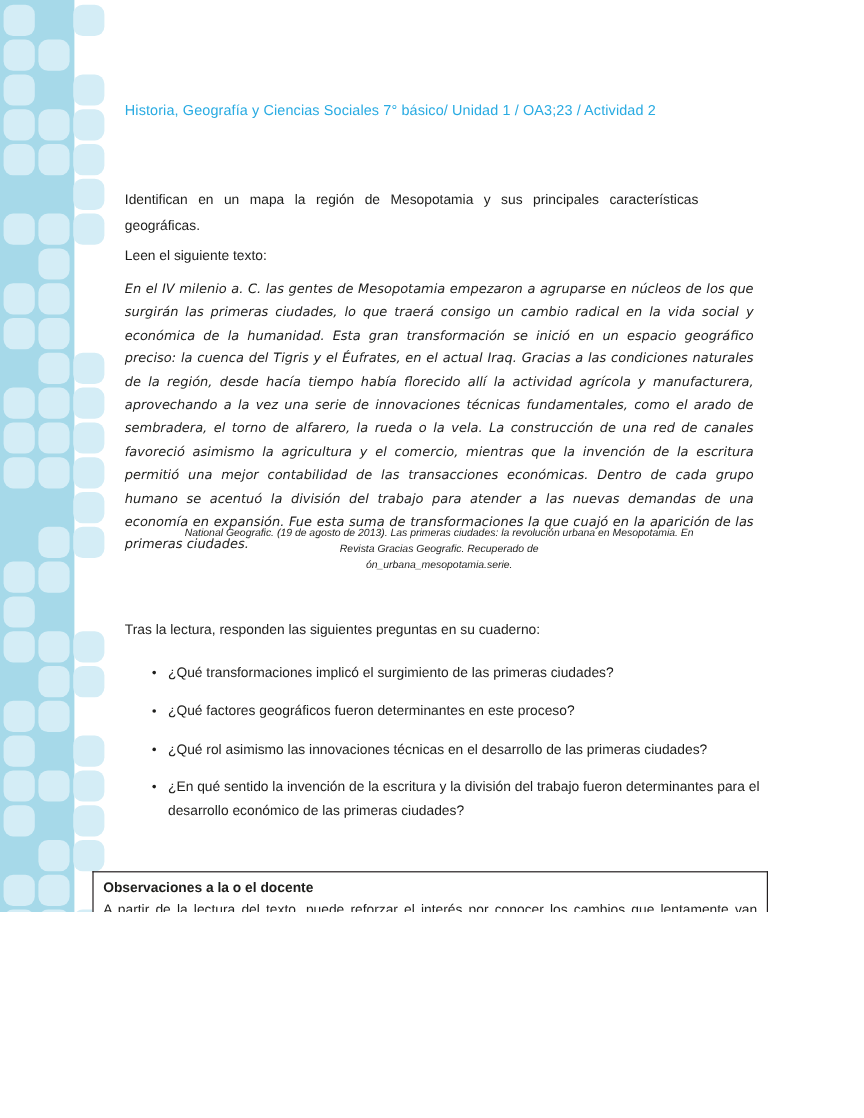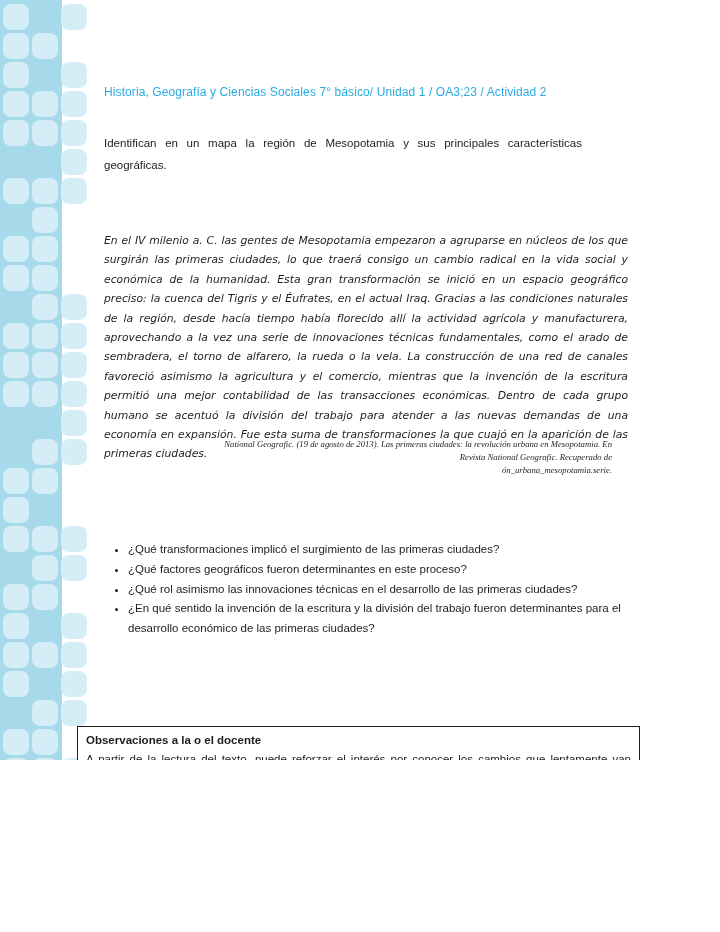--- a/index.html
+++ b/index.html
@@ -14,47 +14,47 @@
   
   .sidebar{position:absolute;left:0;top:0;width:90px;height:932px;}
   .sidebar .band{position:absolute;left:0;top:0;width:62px;height:932px;background:#a6d9e9;}
   .sidebar .sq{position:absolute;width:26px;height:26px;border-radius:8px;background:#d4edf6;}
 
   .hdr{
     position:absolute;left:104px;top:85px;width:512px;
     font-size:12px;line-height:15px;color:#29abe2;letter-spacing:.1px;
   }
   .intro{
-    position:absolute;left:104px;top:132px;width:478px;
+    position:absolute;left:104px;top:156px;width:478px;
     font-size:11.5px;line-height:22px;text-align:justify;
   }
   .leadin{
     position:absolute;left:104px;top:207px;width:478px;
     font-size:11.5px;line-height:15px;
   }
   .reading{
     position:absolute;left:104px;top:231px;width:524px;
     font-family:"DejaVu Sans", sans-serif;
     font-style:italic;font-size:10.8px;line-height:19.4px;text-align:justify;
   }
   .citation{
-    position:absolute;left:88px;top:438px;width:524px;
-    font-family:Liberation Serif, serif;
-    font-style:italic;font-size:8.7px;line-height:13.2px;text-align:right;color:#1d1d1b;
+    position:absolute;left:104px;top:438px;width:524px;
+    font-family:Liberation Sans, sans-serif;
+    font-style:italic;font-size:8.7px;line-height:13.2px;text-align:center;color:#1d1d1b;
   }
   .qintro{
     position:absolute;left:104px;top:518px;width:524px;
     font-size:11.5px;line-height:15px;
   }
   .qlist{
     position:absolute;left:104px;top:540px;width:524px;
     margin:0;padding:0 0 0 24px;list-style:disc outside;
     font-size:11.5px;line-height:19.8px;
   }
-  .qlist li{margin:0;padding:0;}
+  .qlist li{margin:12px;padding:0;}
   .closing{
     position:absolute;left:104px;top:645px;width:460px;
     font-size:11.5px;line-height:22px;text-align:justify;
   }
   .obox{
     position:absolute;left:77px;top:726px;width:563px;height:121px;
     box-sizing:border-box;
     border:1.5px solid #231f20;border-bottom:none;
     padding:4px 8px 0 8px;overflow:hidden;background:#ffffff;
   }
@@ -137,29 +137,31 @@
       <div class="sq" style="left: 3px; top: 874px; background: rgb(212, 237, 246);"></div>
       <div class="sq" style="left: 32px; top: 874px; background: rgb(212, 237, 246);"></div>
       <div class="sq" style="left: 61px; top: 874px; background: rgb(212, 237, 246);"></div>
       <div class="sq" style="left: 61px; top: 903px; background: rgb(212, 237, 246);"></div>
     </div>
 
   <div class="hdr">Historia, Geografía y Ciencias Sociales 7° básico/ Unidad 1 / OA3;23 / Actividad 2</div>
 
   <div class="intro">Identifican en un mapa la región de Mesopotamia y sus principales características geográficas.</div>
 
+  <div class="leadin">Leen el siguiente texto:</div>
 
   <div class="reading">En el IV milenio a. C. las gentes de Mesopotamia empezaron a agruparse en núcleos de los que surgirán las primeras ciudades, lo que traerá consigo un cambio radical en la vida social y económica de la humanidad. Esta gran transformación se inició en un espacio geográfico preciso: la cuenca del Tigris y el Éufrates, en el actual Iraq. Gracias a las condiciones naturales de la región, desde hacía tiempo había florecido allí la actividad agrícola y manufacturera, aprovechando a la vez una serie de innovaciones técnicas fundamentales, como el arado de sembradera, el torno de alfarero, la rueda o la vela. La construcción de una red de canales favoreció asimismo la agricultura y el comercio, mientras que la invención de la escritura permitió una mejor contabilidad de las transacciones económicas. Dentro de cada grupo humano se acentuó la división del trabajo para atender a las nuevas demandas de una economía en expansión. Fue esta suma de transformaciones la que cuajó en la aparición de las primeras ciudades.</div>
 
   <div class="citation">
     <div>National Geografic. (19 de agosto de 2013). Las primeras ciudades: la revolución urbana en Mesopotamia. En</div>
-    <div>Revista National Geografic. Recuperado de</div>
+    <div>Revista Gracias Geografic. Recuperado de</div>
     <div>ón_urbana_mesopotamia.serie.</div>
   </div>
 
+  <div class="qintro">Tras la lectura, responden las siguientes preguntas en su cuaderno:</div>
 
   <ul class="qlist">
     <li>¿Qué transformaciones implicó el surgimiento de las primeras ciudades?</li>
     <li>¿Qué factores geográficos fueron determinantes en este proceso?</li>
     <li>¿Qué rol asimismo las innovaciones técnicas en el desarrollo de las primeras ciudades?</li>
     <li>¿En qué sentido la invención de la escritura y la división del trabajo fueron determinantes para el desarrollo económico de las primeras ciudades?</li>
   </ul>
 
 
   <div class="obox">

